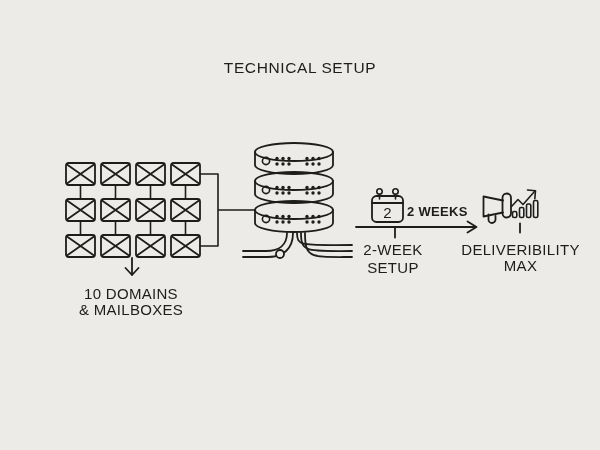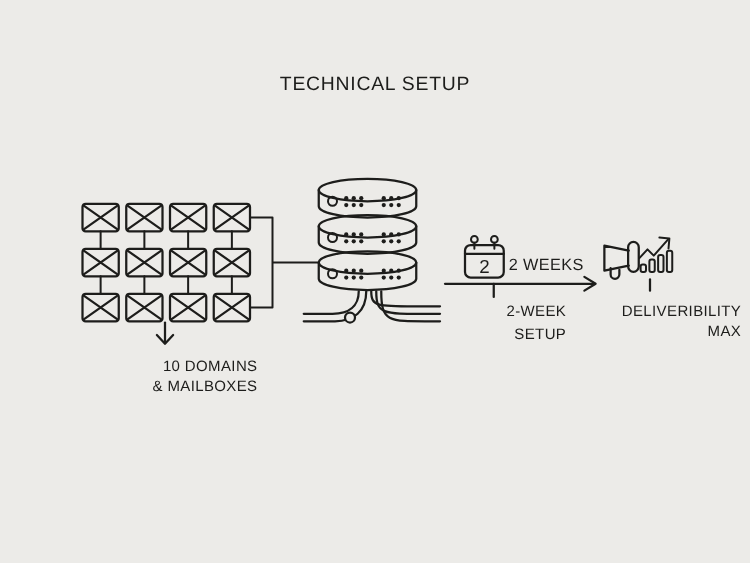--- a/index.html
+++ b/index.html
@@ -11,28 +11,28 @@
     color:var(--ink);
     overflow:hidden;
   }
   #stage { position:relative; width:600px; height:450px; }
   .title {
     position:absolute; left:0; right:0; top:59px;
     text-align:center;
     font-size:15.5px; font-weight:500; letter-spacing:0.6px;
   }
   .label {
-    position:absolute; text-align:right;
-    font-size:12px; letter-spacing:0.3px; font-weight:400;
+    position:absolute; text-align:center;
+    font-size:15px; letter-spacing:0.3px; font-weight:400;
   }
   .label div { white-space:nowrap; }
   .lbl-mailboxes { left:56px;  top:286px; width:150px; line-height:15.5px; }
   .lbl-warmup    { left:333px; top:241px; width:120px; line-height:17.5px; }
   .lbl-outcome   { left:448px; top:242px; width:145px; line-height:15.5px; }
-  .lbl-weeks     { left:407px; top:204px; width:70px; text-align:left; font-size:13px; }
+  .lbl-weeks     { left:407px; top:204px; width:70px; text-align:left; font-size:13px;font-weight:bold; }
   svg.art { position:absolute; left:0; top:0; }
   .stroke { stroke:var(--ink); stroke-width:1.8; fill:none;
             stroke-linecap:round; stroke-linejoin:round; }
   .thin   { stroke-width:1.6; }
   .dot    { fill:var(--ink); stroke:none; }
   .plug   { fill:var(--bg); }
   .cal-num{ font-family:"Liberation Sans", sans-serif; font-size:15px;
             font-weight:500; fill:var(--ink); stroke:none; }
 </style>
 </head>

